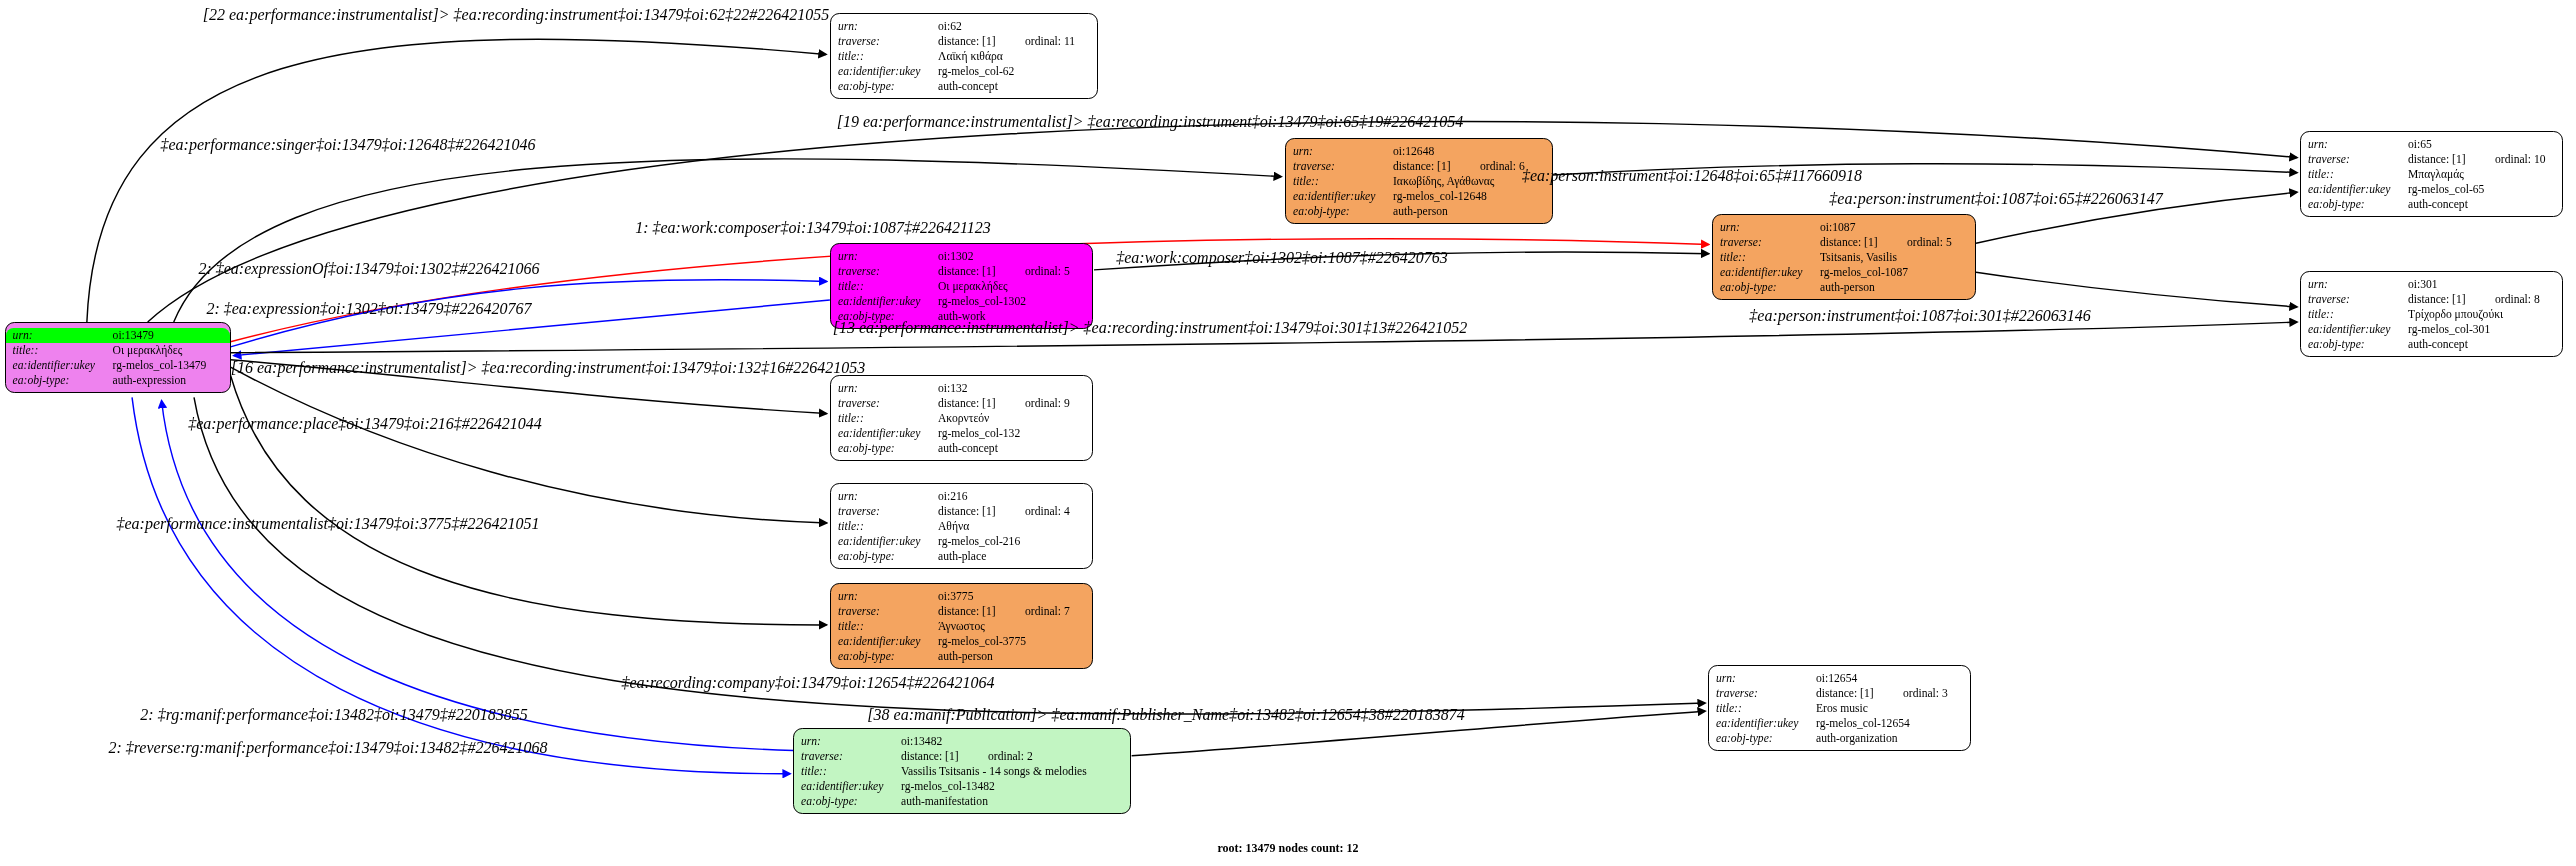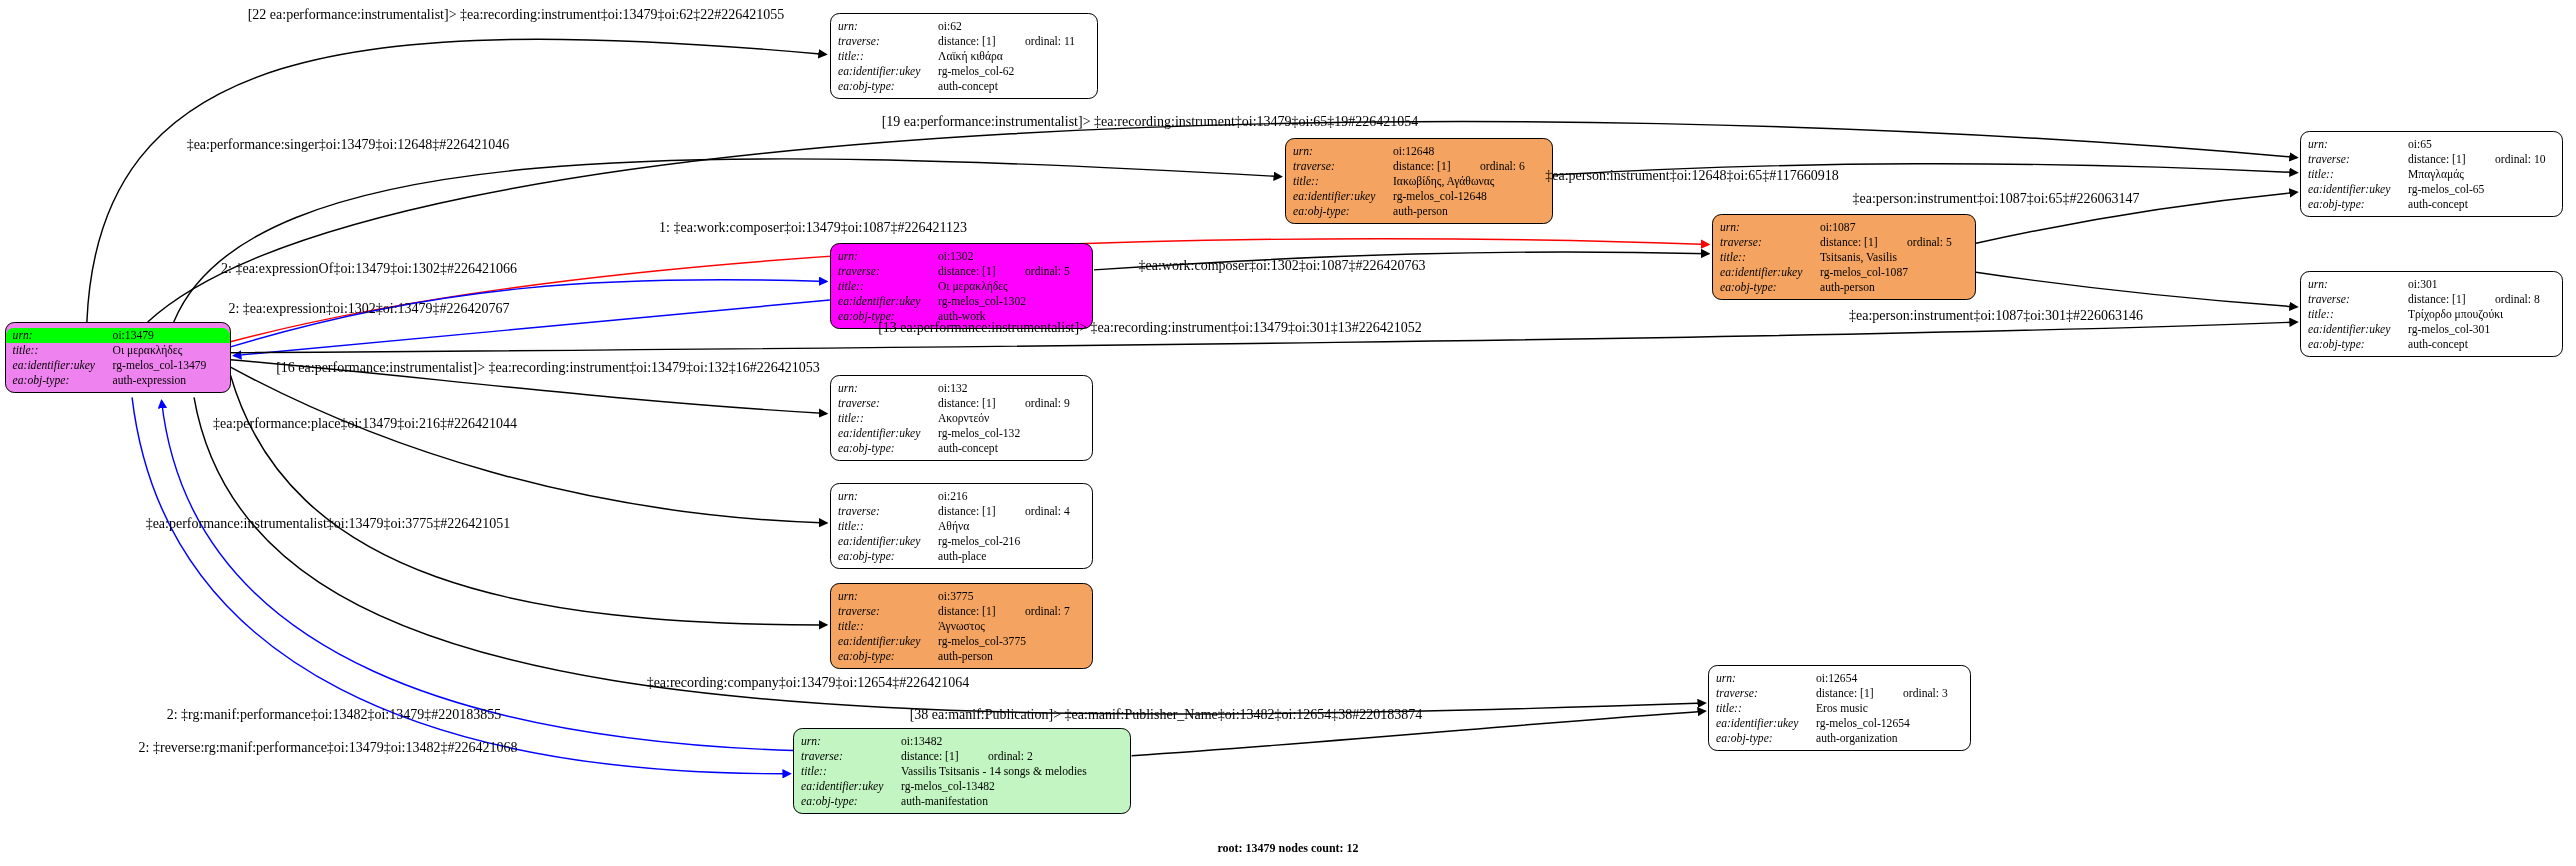--- a/index.html
+++ b/index.html
@@ -12,21 +12,21 @@
   .node{position:absolute;border:1.2px solid #000;border-radius:9.3px;background:#ffffff;
         padding:4.6px 7px;font-size:11.6px;box-sizing:border-box;}
   .row{display:flex;line-height:15px;white-space:nowrap;}
   .k{width:100px;flex:0 0 auto;font-style:italic;}
   .dist{width:87px;flex:0 0 auto;}
   .fill-root{background:#ee82ee;}
   .fill-work{background:#ff00ff;}
   .fill-person{background:#f4a460;}
   .fill-manif{background:#c2f5c2;}
   .row.hl{background:#00ff00;margin:0 -7px;padding:0 7px;border-radius:7.5px 7.5px 0 0;}
-  .elabel{position:absolute;transform:translate(-50%,-50%);font-size:14px;white-space:nowrap;}
+  .elabel{position:absolute;transform:translate(-50%,-50%);font-size:16px;white-space:nowrap;font-style:italic;}
   #footer{position:absolute;left:50%;top:841px;transform:translateX(-50%);font-size:12px;font-weight:bold;}
 </style>
 </head>
 <body>
 
 <div id="canvas">
 
   <svg id="edges" width="2576" height="867" viewBox="0 0 4448 1497">
     <defs>
       <marker id="mk" viewBox="0 0 10 10" refX="8" refY="5" markerWidth="6.5" markerHeight="6.5" orient="auto">
@@ -342,23 +342,23 @@
       </div>
   </div>
 
   <div class="elabel" style="left:516px;top:14.5px;">[22 ea:performance:instrumentalist]&gt; ‡ea:recording:instrument‡oi:13479‡oi:62‡22#226421055</div>
   <div class="elabel" style="left:348px;top:145px;">‡ea:performance:singer‡oi:13479‡oi:12648‡#226421046</div>
   <div class="elabel" style="left:1150px;top:122px;">[19 ea:performance:instrumentalist]&gt; ‡ea:recording:instrument‡oi:13479‡oi:65‡19#226421054</div>
   <div class="elabel" style="left:1692px;top:176px;">‡ea:person:instrument‡oi:12648‡oi:65‡#117660918</div>
   <div class="elabel" style="left:1996px;top:199px;">‡ea:person:instrument‡oi:1087‡oi:65‡#226063147</div>
   <div class="elabel" style="left:813px;top:228px;">1: ‡ea:work:composer‡oi:13479‡oi:1087‡#226421123</div>
   <div class="elabel" style="left:369px;top:269px;">2: ‡ea:expressionOf‡oi:13479‡oi:1302‡#226421066</div>
-  <div class="elabel" style="left:1282px;top:266px;">‡ea:work:composer‡oi:1302‡oi:1087‡#226420763</div>
+  <div class="elabel" style="left:1282px;top:258px;">‡ea:work:composer‡oi:1302‡oi:1087‡#226420763</div>
   <div class="elabel" style="left:369px;top:309px;">2: ‡ea:expression‡oi:1302‡oi:13479‡#226420767</div>
-  <div class="elabel" style="left:1996px;top:316px;">‡ea:person:instrument‡oi:1087‡oi:301‡#226063146</div>
+  <div class="elabel" style="left:1920px;top:316px;">‡ea:person:instrument‡oi:1087‡oi:301‡#226063146</div>
   <div class="elabel" style="left:1150px;top:328px;">[13 ea:performance:instrumentalist]&gt; ‡ea:recording:instrument‡oi:13479‡oi:301‡13#226421052</div>
   <div class="elabel" style="left:532px;top:368px;margin-left:16px;">[16 ea:performance:instrumentalist]&gt; ‡ea:recording:instrument‡oi:13479‡oi:132‡16#226421053</div>
   <div class="elabel" style="left:365px;top:424px;">‡ea:performance:place‡oi:13479‡oi:216‡#226421044</div>
   <div class="elabel" style="left:328px;top:524px;">‡ea:performance:instrumentalist‡oi:13479‡oi:3775‡#226421051</div>
   <div class="elabel" style="left:808px;top:683px;">‡ea:recording:company‡oi:13479‡oi:12654‡#226421064</div>
   <div class="elabel" style="left:334px;top:715px;text-align:right;">2: ‡rg:manif:performance‡oi:13482‡oi:13479‡#220183855</div>
   <div class="elabel" style="left:1166px;top:715px;">[38 ea:manif:Publication]&gt; ‡ea:manif:Publisher_Name‡oi:13482‡oi:12654‡38#220183874</div>
   <div class="elabel" style="left:328px;top:748px;">2: ‡reverse:rg:manif:performance‡oi:13479‡oi:13482‡#226421068</div>
 
   <div id="footer">root: 13479 nodes count: 12</div>

